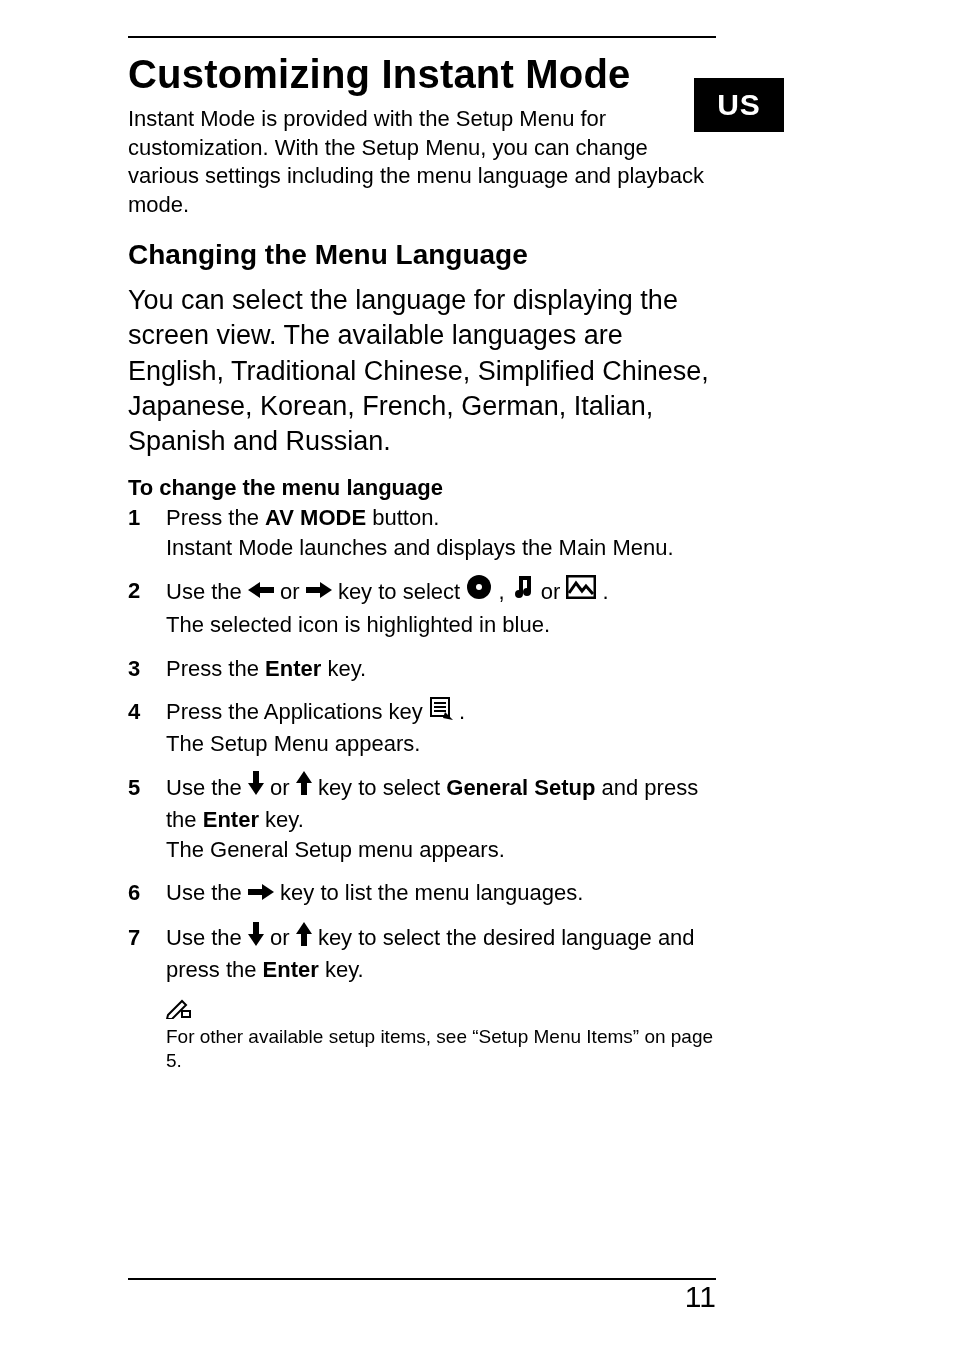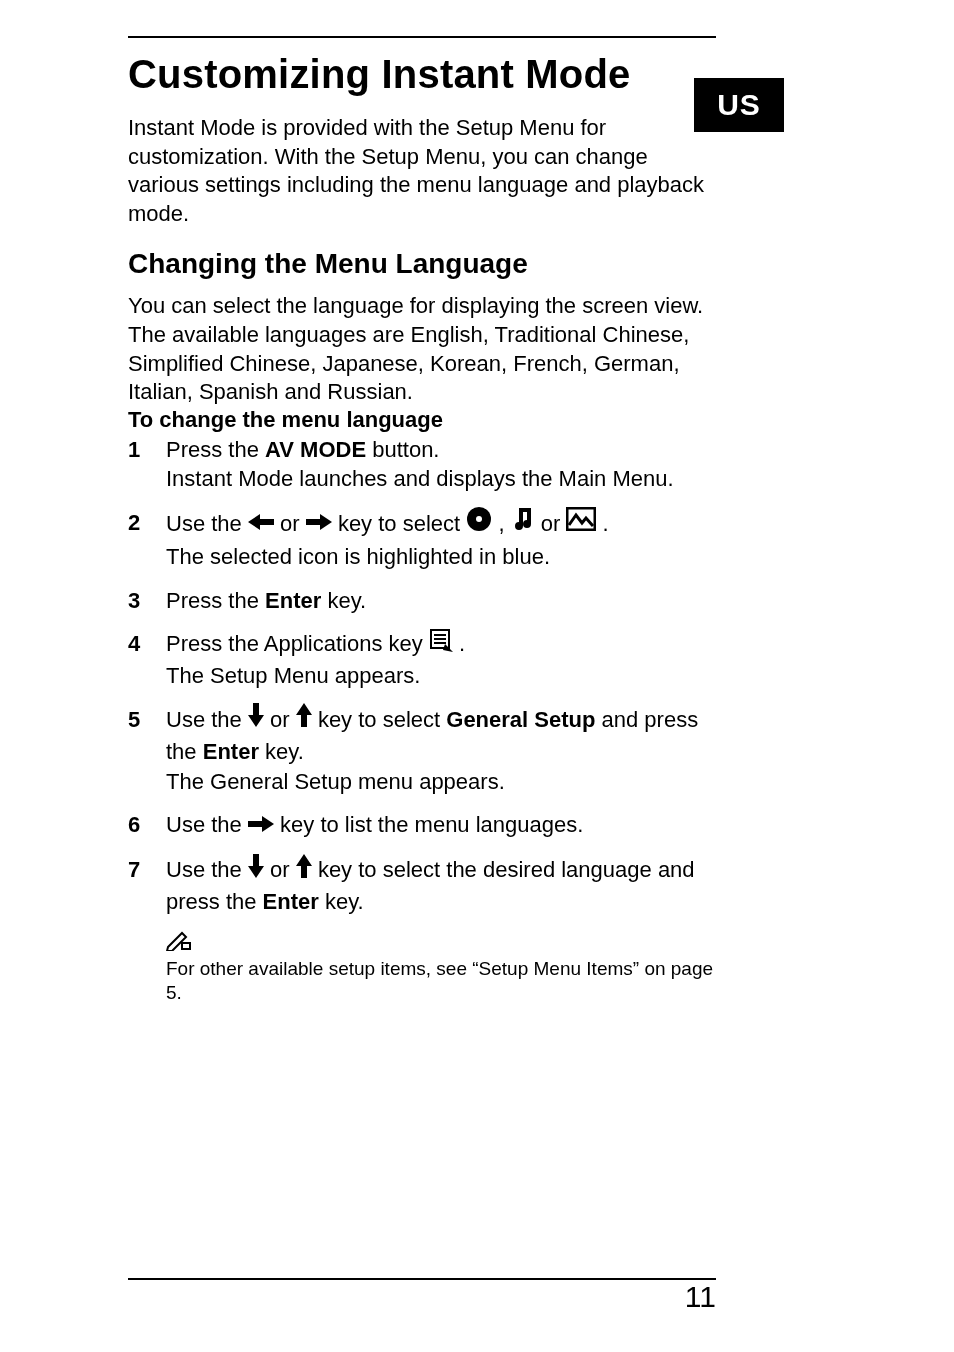--- a/index.html
+++ b/index.html
@@ -32,37 +32,38 @@
       display: flex;
       align-items: center;
       justify-content: center;
       font-weight: 700;
       font-size: 30px;
       letter-spacing: 1px;
     }
     h1.title {
       font-weight: 700;
       font-size: 40px;
-      margin-bottom: 17px;
+      margin-bottom: 8px;
       letter-spacing: 0.2px;
     }
     .intro {
       font-size: 22px;
       line-height: 1.3;
       margin-bottom: 20px;
       max-width: 690px;
     }
     h2.subhead {
       font-weight: 700;
       font-size: 28px;
       margin-bottom: 12px;
     }
     .para {
-      font-size: 22px;
+      font-size: 27px;
       line-height: 1.3;
+      margin-bottom: 16px;
       max-width: 700px;
     }
     .step-lead {
       font-weight: 700;
       font-size: 22px;
       margin-bottom: 2px;
     }
     ol.steps {
       list-style: none;
       margin-left: 0;

